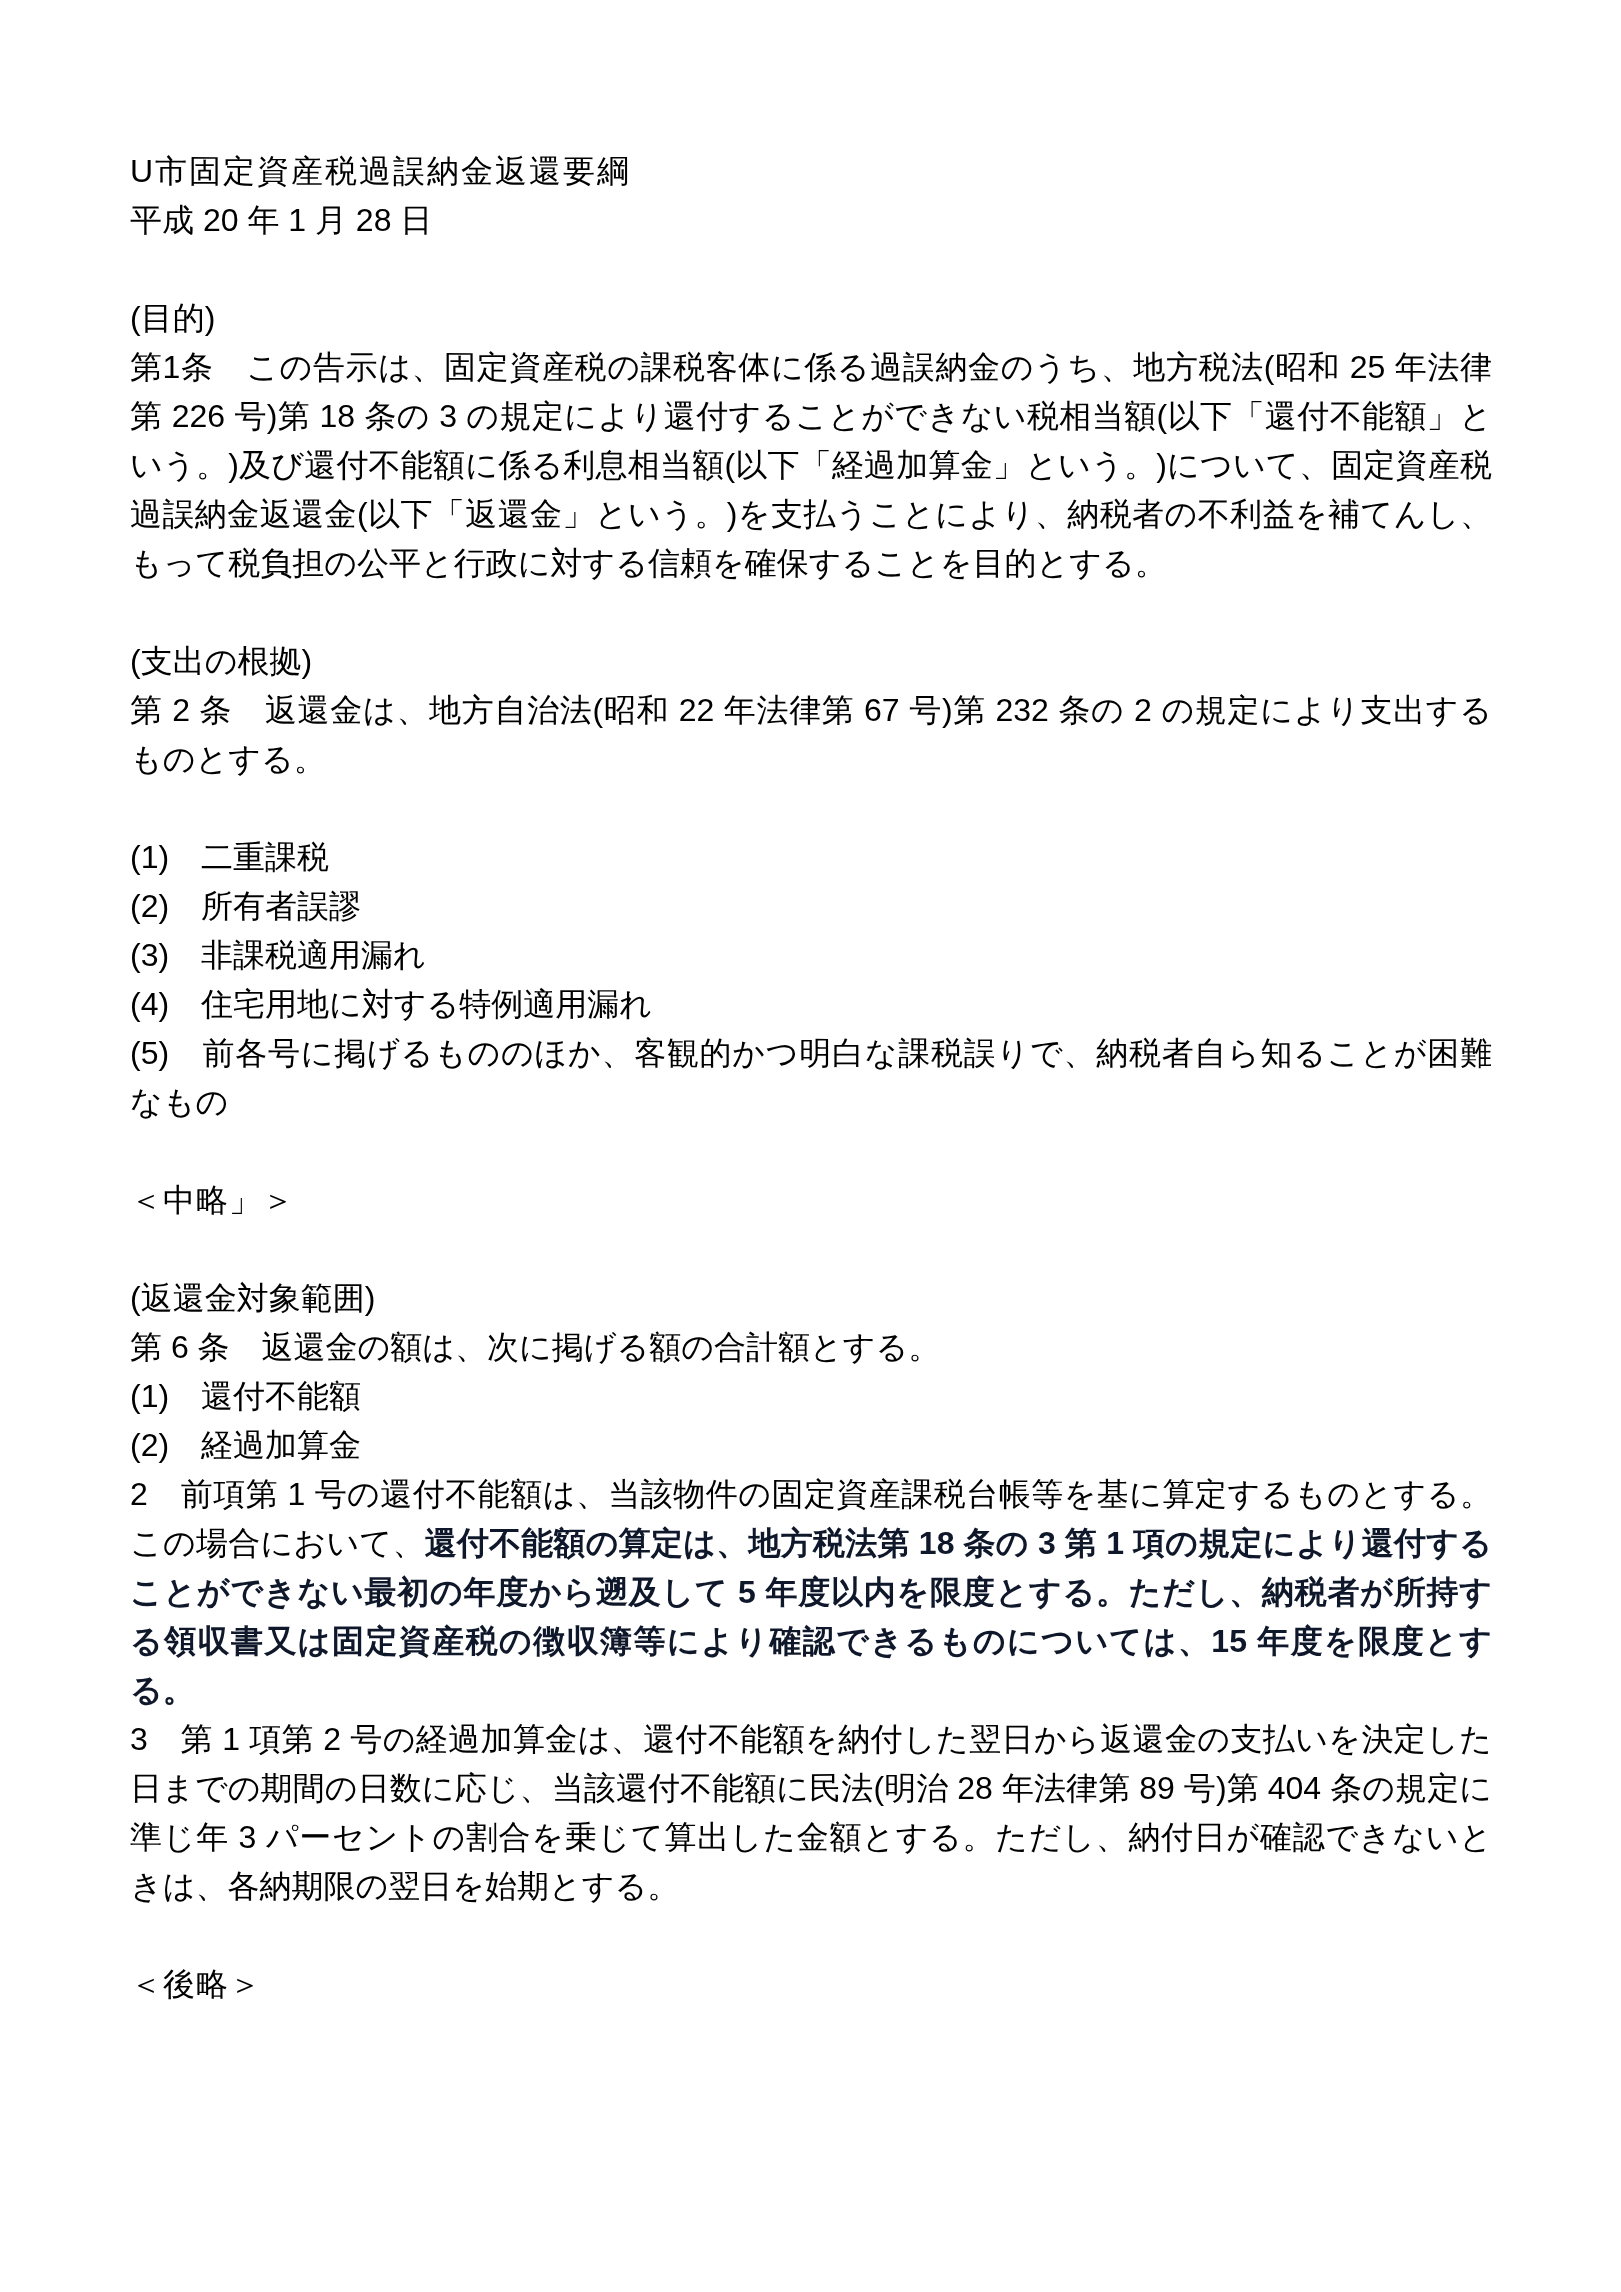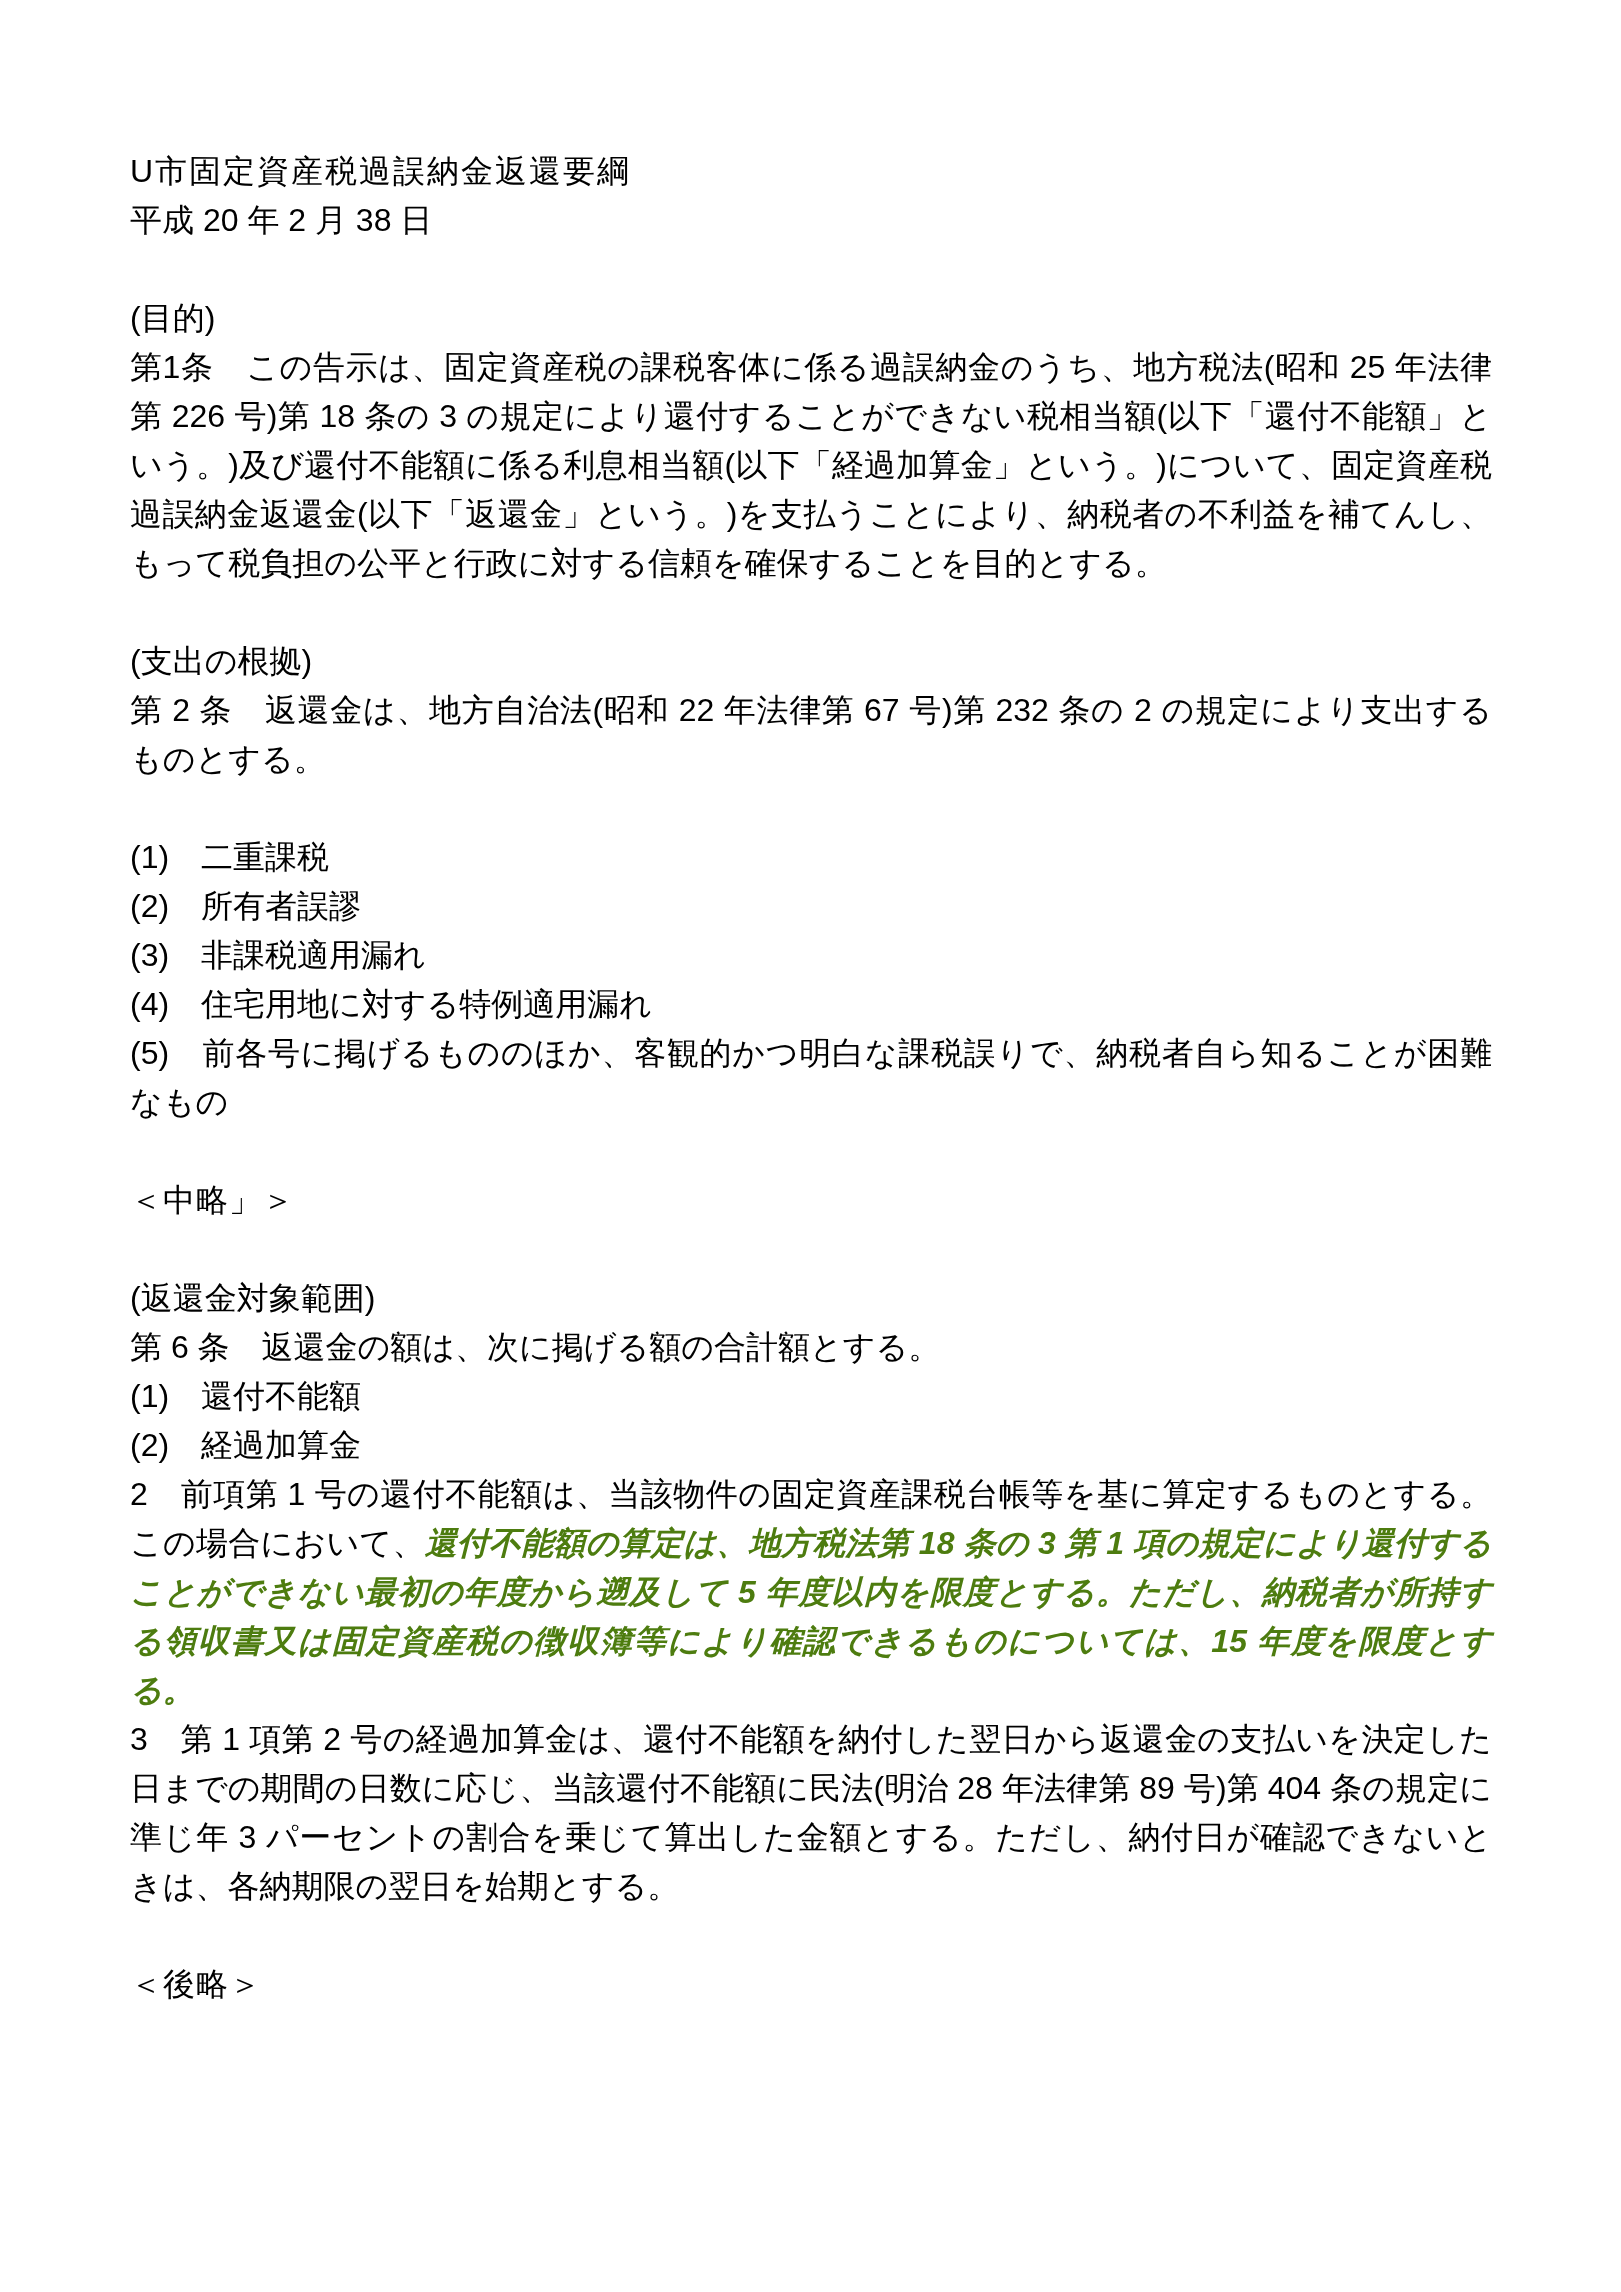--- a/index.html
+++ b/index.html
@@ -41,21 +41,21 @@
   .omission {
     letter-spacing: 1px;
   }
 </style>
 </head>
 <body>
 
 <div class="page" style="color: rgb(0, 0, 0);">
 
   <div class="line doc-title">U市固定資産税過誤納金返還要綱</div>
-  <div class="line doc-date">平成 20 年 2 月 38 日</div>
+  <div class="line doc-date">平成 20 年 1 月 28 日</div>
 
   <div class="spacer"></div>
 
   <div>
     <p class="line">(目的)</p>
     <p class="line">第1条　この告示は、固定資産税の課税客体に係る過誤納金のうち、地方税法(昭和 25 年法律第 226 号)第 18 条の 3 の規定により還付することができない税相当額(以下「還付不能額」という。)及び還付不能額に係る利息相当額(以下「経過加算金」という。)について、固定資産税過誤納金返還金(以下「返還金」という。)を支払うことにより、納税者の不利益を補てんし、もって税負担の公平と行政に対する信頼を確保することを目的とする。</p>
   </div>
 
   <div class="spacer"></div>
 
@@ -78,21 +78,21 @@
 
   <p class="line omission">＜中略」＞</p>
 
   <div class="spacer"></div>
 
   <div>
     <p class="line">(返還金対象範囲)</p>
     <p class="line">第 6 条　返還金の額は、次に掲げる額の合計額とする。</p>
     <p class="line">(1)　還付不能額</p>
     <p class="line">(2)　経過加算金</p>
-    <p class="line"><span>2　前項第 1 号の還付不能額は、当該物件の固定資産課税台帳等を基に算定するものとする。この場合において、</span><span class="red" style="color: #4d7c0f; font-style: italic;">還付不能額の算定は、地方税法第 18 条の 3 第 1 項の規定により還付することができない最初の年度から遡及して 5 年度以内を限度とする。ただし、納税者が所持する領収書又は固定資産税の徴収簿等により確認できるものについては、15 年度を限度とする。</span></p>
+    <p class="line"><span>2　前項第 1 号の還付不能額は、当該物件の固定資産課税台帳等を基に算定するものとする。この場合において、</span><span class="red" style="color: #0f172a;">還付不能額の算定は、地方税法第 18 条の 3 第 1 項の規定により還付することができない最初の年度から遡及して 5 年度以内を限度とする。ただし、納税者が所持する領収書又は固定資産税の徴収簿等により確認できるものについては、15 年度を限度とする。</span></p>
     <p class="line">3　第 1 項第 2 号の経過加算金は、還付不能額を納付した翌日から返還金の支払いを決定した日までの期間の日数に応じ、当該還付不能額に民法(明治 28 年法律第 89 号)第 404 条の規定に準じ年 3 パーセントの割合を乗じて算出した金額とする。ただし、納付日が確認できないときは、各納期限の翌日を始期とする。</p>
   </div>
 
   <div class="spacer"></div>
 
   <p class="line omission">＜後略＞</p>
 
 </div>
 
 

